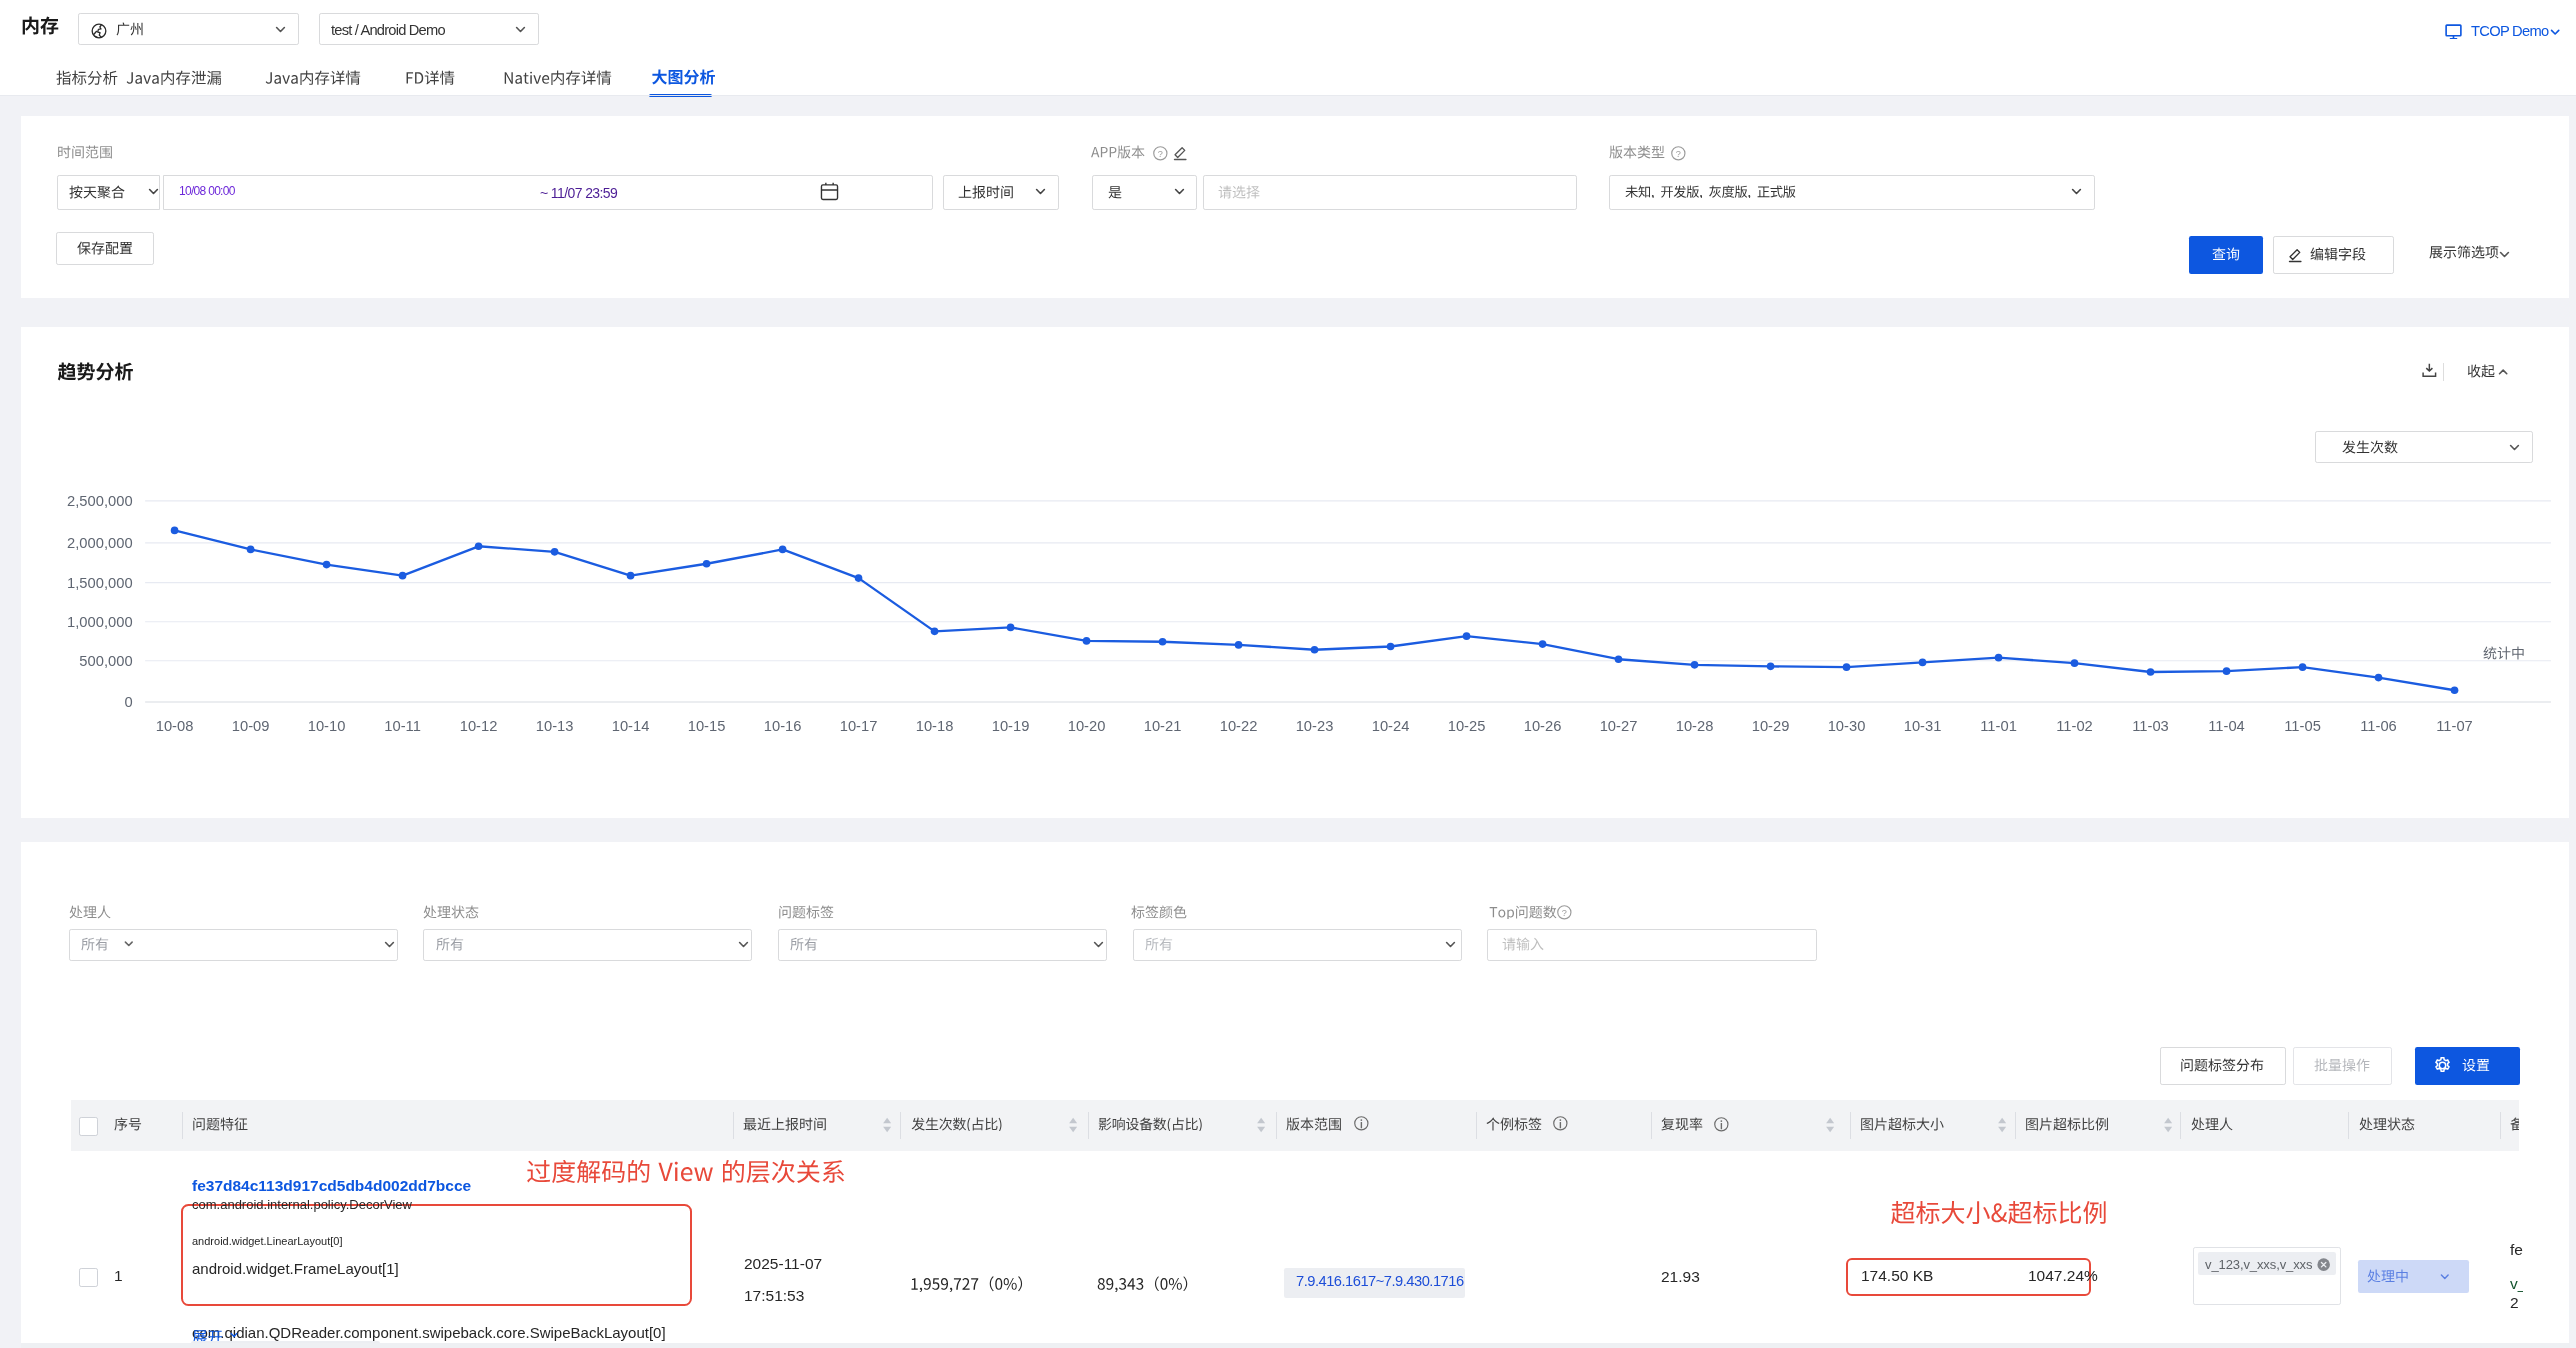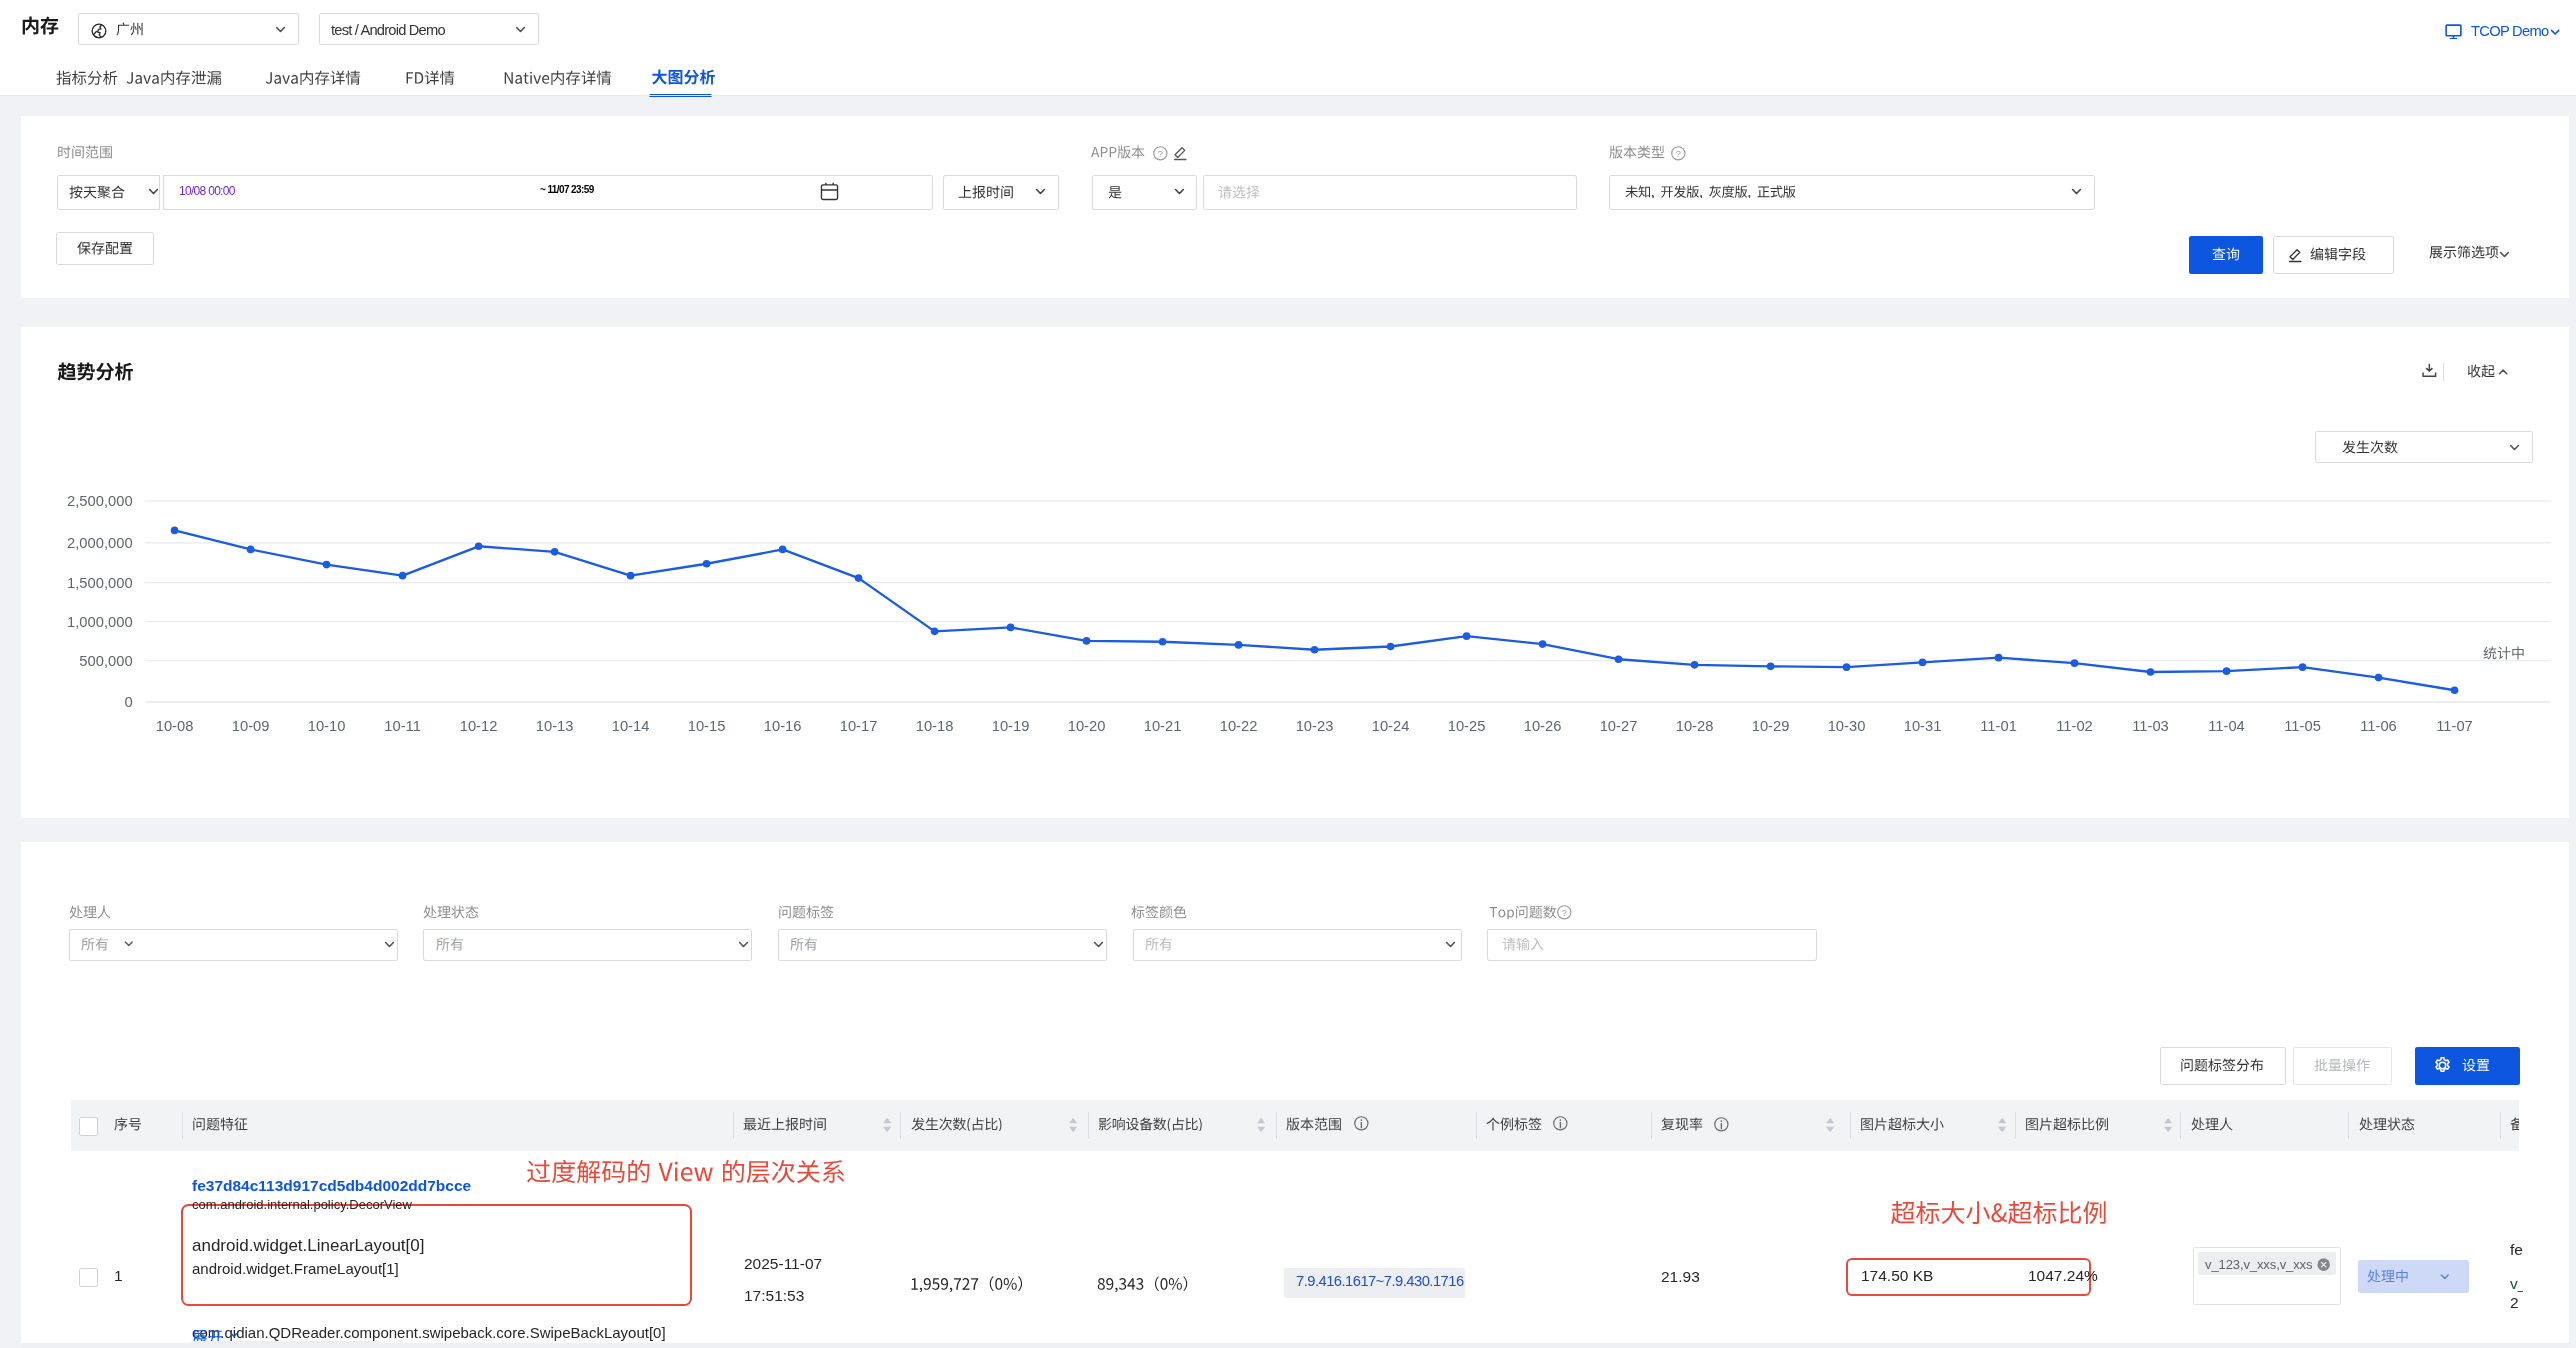--- a/index.html
+++ b/index.html
@@ -306,21 +306,21 @@
         <use href="#g38" x="1000"></use>
         <use href="#g39" x="2000"></use>
         <use href="#g40" x="3000"></use>
       </g>
     </svg>
     <svg style="position:absolute;left:148px;top:186px" width="11" height="11" viewBox="0 0 15 15">
       <path d="M2.2 4.8 L7.5 10.2 L12.8 4.8" stroke="#444" stroke-width="2.2" fill="none" stroke-linecap="round" stroke-linejoin="round"></path>
     </svg>
     <div style="position:absolute;left:163px;top:175px;width:770px;height:35px;border:0.7px solid #d9dadc;border-radius:0 2.2px 2.2px 0;box-sizing:border-box"></div>
     <div style="position:absolute;left:179px;top:183px;font-family:'Liberation Sans',sans-serif;font-size:12px;font-weight:400;color:#6d28d9;line-height:1.45;white-space:pre;letter-spacing:-0.7px;">10/08 00:00</div>
-    <div style="position:absolute;left:540px;top:183px;font-family:'Liberation Sans',sans-serif;font-size:10px;font-weight:700;color:#000000;line-height:1.45;white-space:pre;letter-spacing:-0.6px;">~ 11/07 23:59</div>
+    <div style="position:absolute;left:540px;top:183px;font-family:'Liberation Sans',sans-serif;font-size:14px;font-weight:400;color:#4c1d95;line-height:1.45;white-space:pre;letter-spacing:-0.6px;">~ 11/07 23:59</div>
     <svg style="position:absolute;left:820px;top:182px" width="19" height="19" viewBox="0 0 26 26">
       <g fill="none" stroke="#333" stroke-width="1.9">
         <rect x="2" y="4" width="22" height="20" rx="2"></rect>
         <path d="M2 11 H24 M8 4 V1 M18 4 V1"></path>
       </g>
     </svg>
     <div style="position:absolute;left:943px;top:175px;width:116px;height:35px;border:0.7px solid #d9dadc;border-radius:2.2px;box-sizing:border-box"></div>
     <svg style="position:absolute;left:958px;top:185px" width="56" height="14" viewBox="0 0 4000 1000" fill="#333333">
       <g transform="translate(0,880) scale(1,-1)">
         <use href="#g41" x="0"></use>
@@ -846,21 +846,21 @@
         <use href="#g131" x="6694"></use>
         <use href="#g129" x="7786"></use>
         <use href="#g132" x="8786"></use>
         <use href="#g74" x="9786"></use>
         <use href="#g133" x="10786"></use>
         <use href="#g134" x="11786"></use>
       </g>
     </svg>
     <div style="position:absolute;left:181px;top:1204px;width:511px;height:102px;border:2.9px solid #e8493a;border-radius:7.4px;box-sizing:border-box"></div>
     <div style="position:absolute;left:192px;top:1196px;font-family:'Liberation Sans',sans-serif;font-size:13px;font-weight:400;color:#262626;line-height:1.45;white-space:pre;letter-spacing:normal;">com.android.internal.policy.DecorView</div>
-    <div style="position:absolute;left:192px;top:1234px;font-family:'Liberation Sans',sans-serif;font-size:17px;font-weight:400;color:#262626;line-height:1.45;white-space:pre;letter-spacing:normal;">android.widget.LinearLayout[0]</div>
+    <div style="position:absolute;left:192px;top:1234px;font-family:'Liberation Sans',sans-serif;font-size:11px;font-weight:400;color:#262626;line-height:1.45;white-space:pre;letter-spacing:normal;">android.widget.LinearLayout[0]</div>
     <div style="position:absolute;left:192px;top:1258px;font-family:'Liberation Sans',sans-serif;font-size:15px;font-weight:400;color:#262626;line-height:1.45;white-space:pre;letter-spacing:normal;">android.widget.FrameLayout[1]</div>
     <div style="position:absolute;left:192px;top:1282px;font-family:'Liberation Sans',sans-serif;font-size:15px;font-weight:400;color:#262626;line-height:1.45;white-space:pre;letter-spacing:normal;margin-top:40px;">com.qidian.QDReader.component.swipeback.core.SwipeBackLayout[0]</div>
     <svg style="position:absolute;left:192px;top:1329px" width="31" height="15.5" viewBox="0 0 2000 1000" fill="#0d57e0">
       <g transform="translate(0,880) scale(1,-1)">
         <use href="#g65" x="0"></use>
         <use href="#g50" x="1000"></use>
       </g>
     </svg>
     <svg style="position:absolute;left:230px;top:1331px" width="8" height="8" viewBox="0 0 11 11">
       <path d="M1.6 3.5 L5.5 7.5 L9.3 3.5" stroke="#0d57e0" stroke-width="1.8" fill="none" stroke-linecap="round" stroke-linejoin="round"></path>

